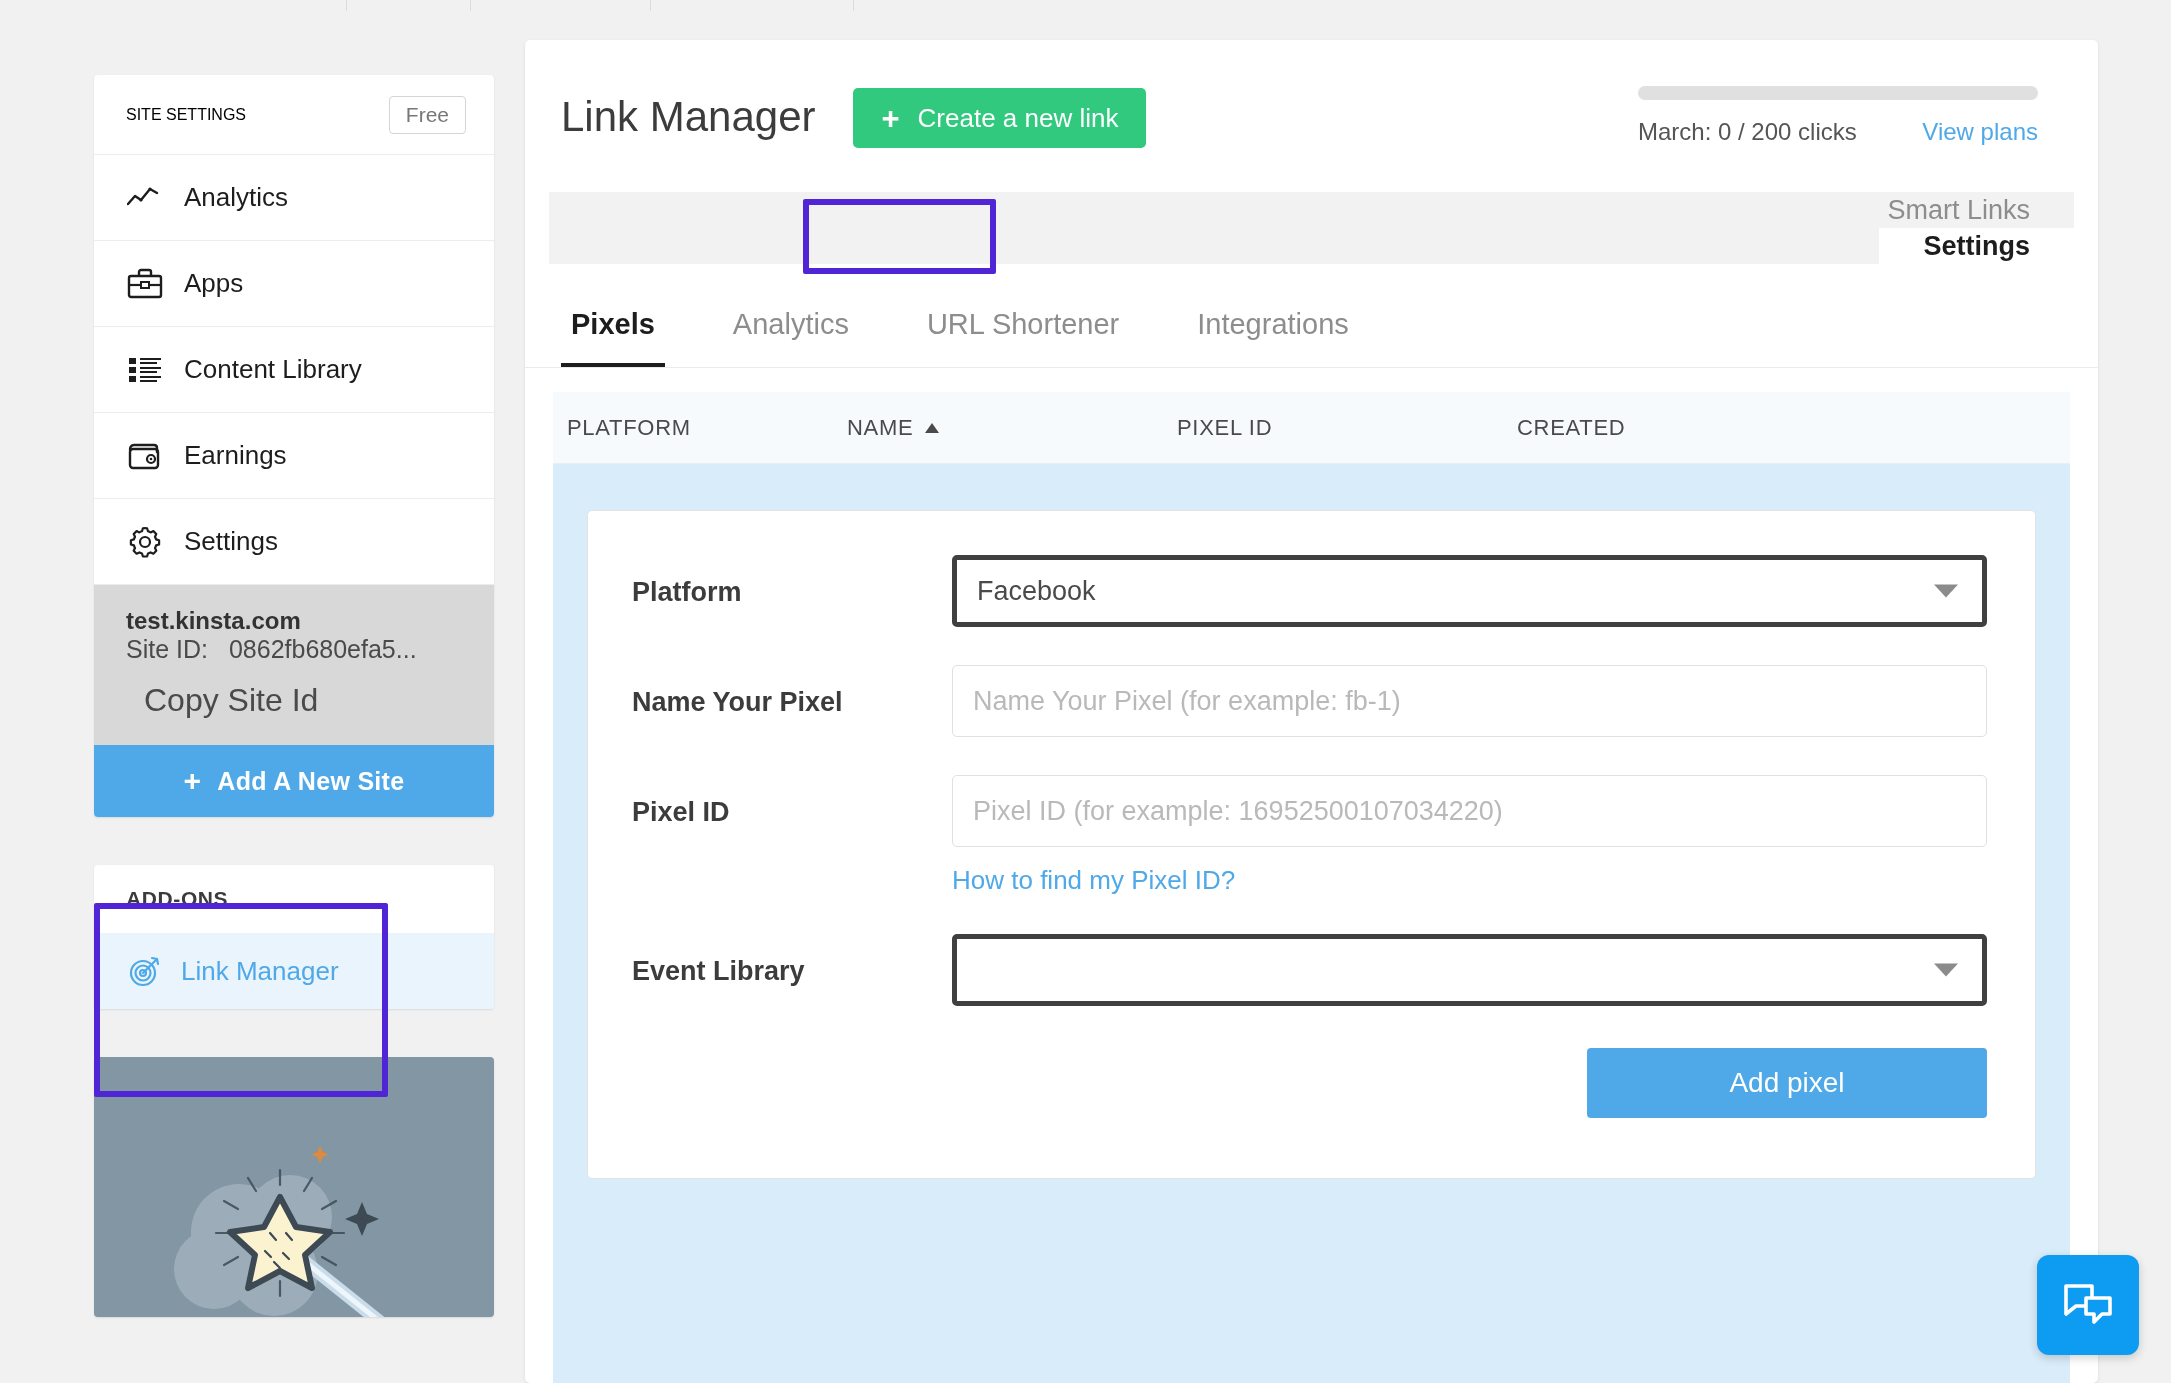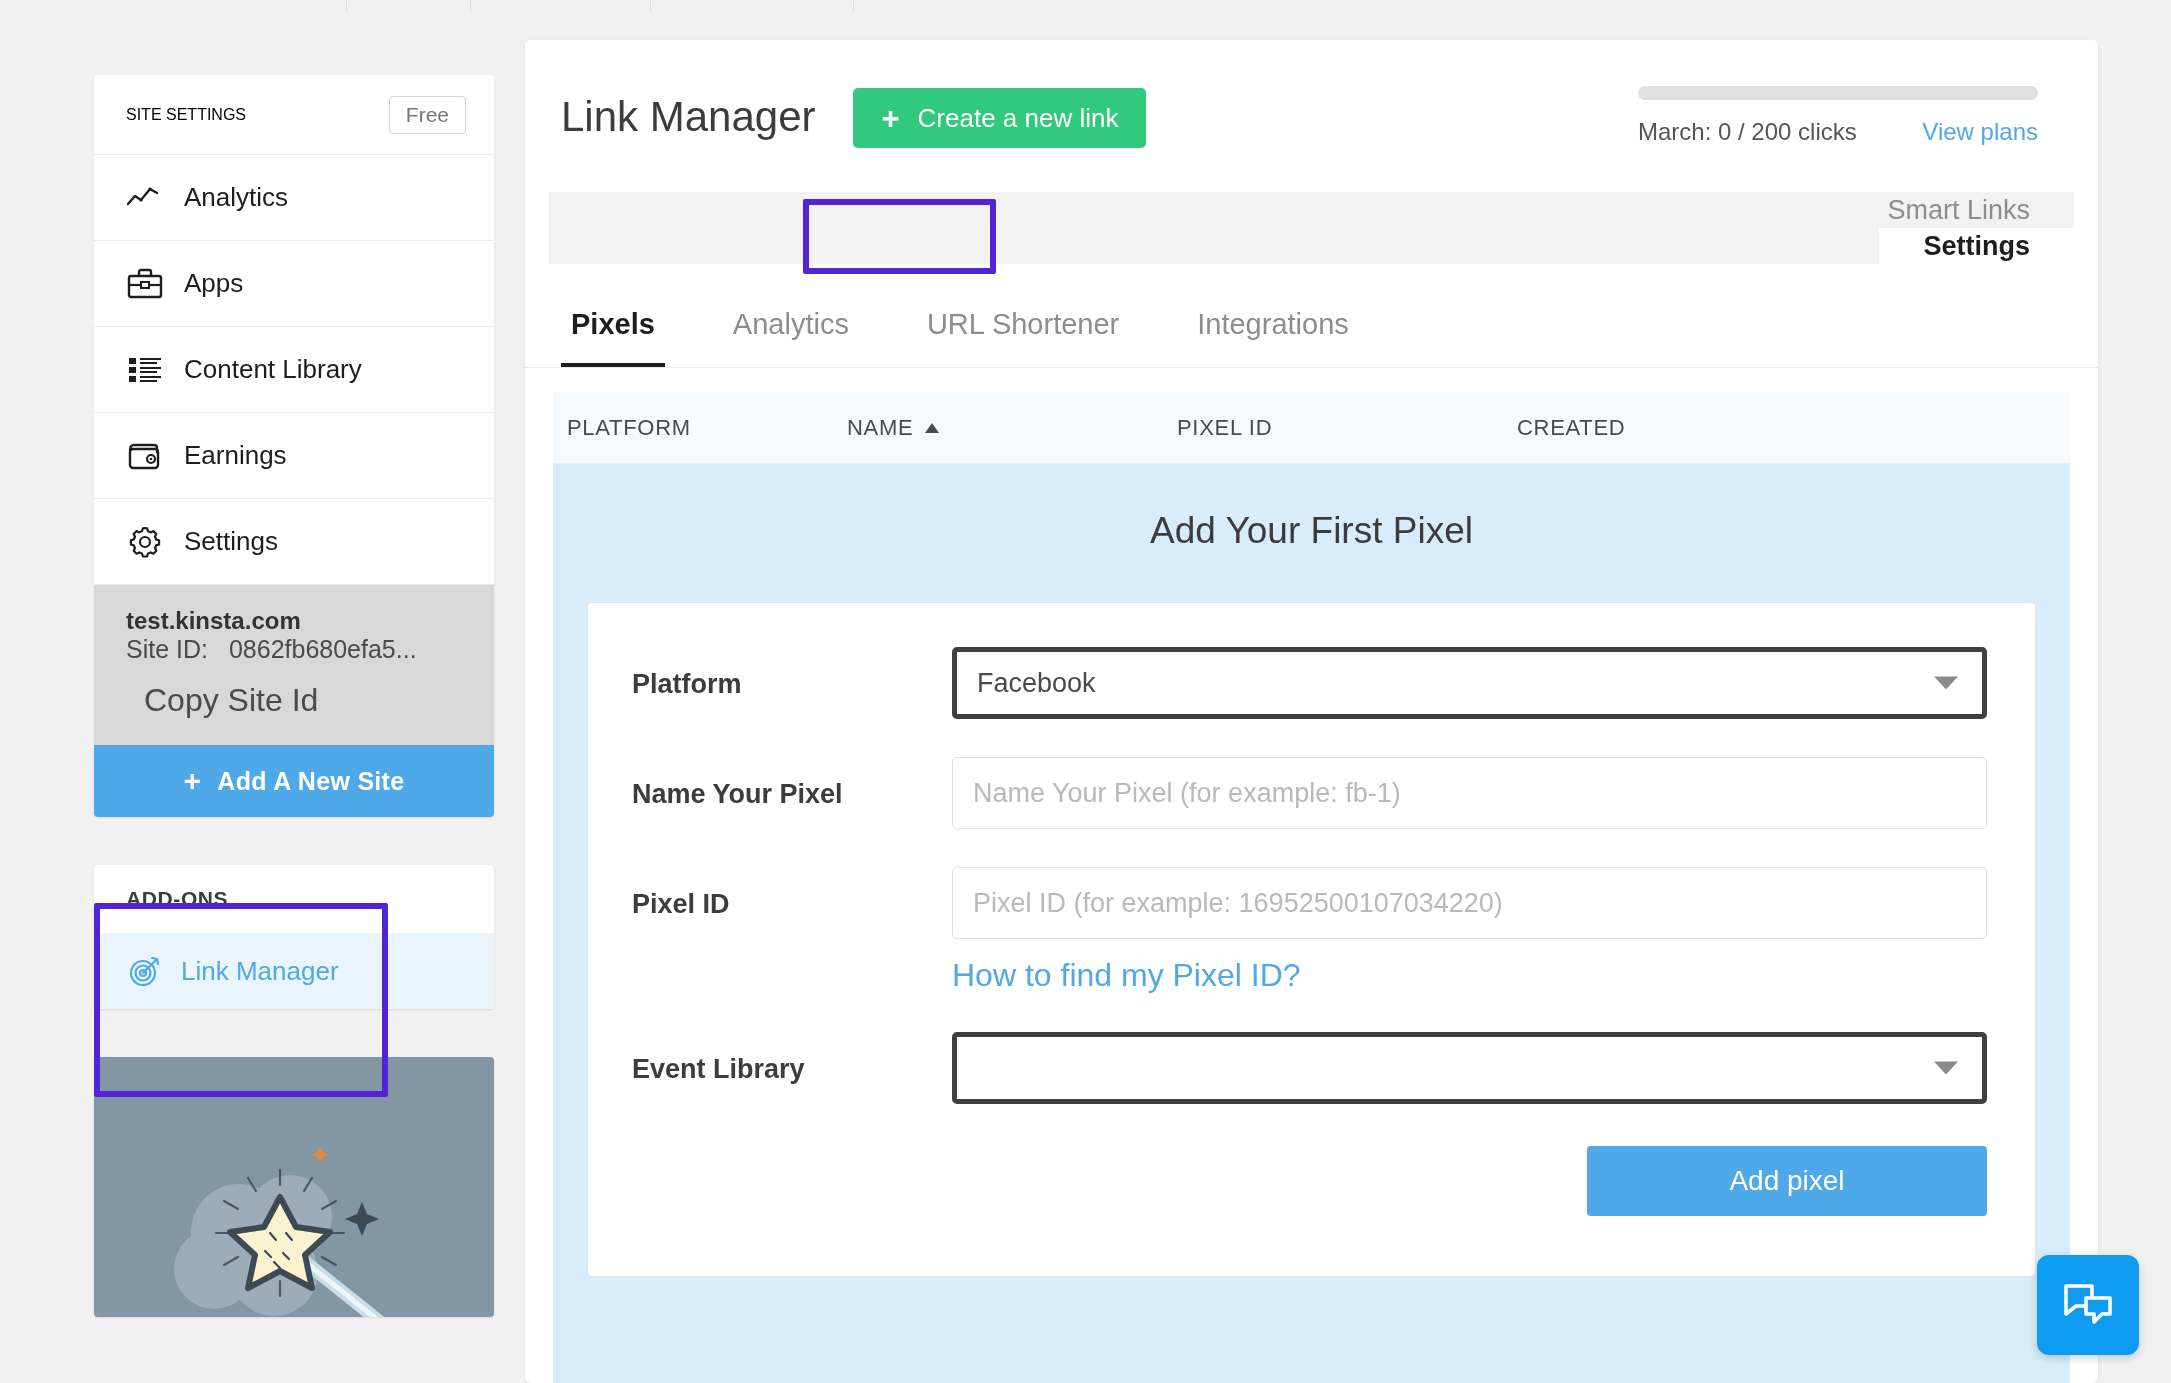--- a/index.html
+++ b/index.html
@@ -403,21 +403,21 @@
     position: absolute;
     right: 24px; top: 50%;
     transform: translateY(-50%);
     width: 0; height: 0;
     border-left: 12px solid transparent;
     border-right: 12px solid transparent;
     border-top: 13px solid #8b8b8b;
   }
 
   .help-link {
-    font-size: 32px;
+    font-size: 26px;
     color: #4fa8e8;
     margin-top: 18px;
     display: inline-block;
     cursor: pointer;
     text-align: center;
   }
 
   .submit-row {
     display: flex;
     justify-content: flex-end;
@@ -659,21 +659,20 @@
       <div class="th c1">PLATFORM</div>
       <div class="th c2">
         <span>NAME</span>
         <span class="sort-arrow"></span>
       </div>
       <div class="th c3">PIXEL ID</div>
       <div class="th c4">CREATED</div>
     </div>
 
     <div class="empty-panel">
-      <div class="empty-title">Add Your First Pixel</div>
 
       <div class="form-card">
 
         <div class="frow">
           <div class="flabel">Platform</div>
           <div class="fctrl">
             <div class="fselect">
               <span>Facebook</span>
               <span class="caret"></span>
             </div>

